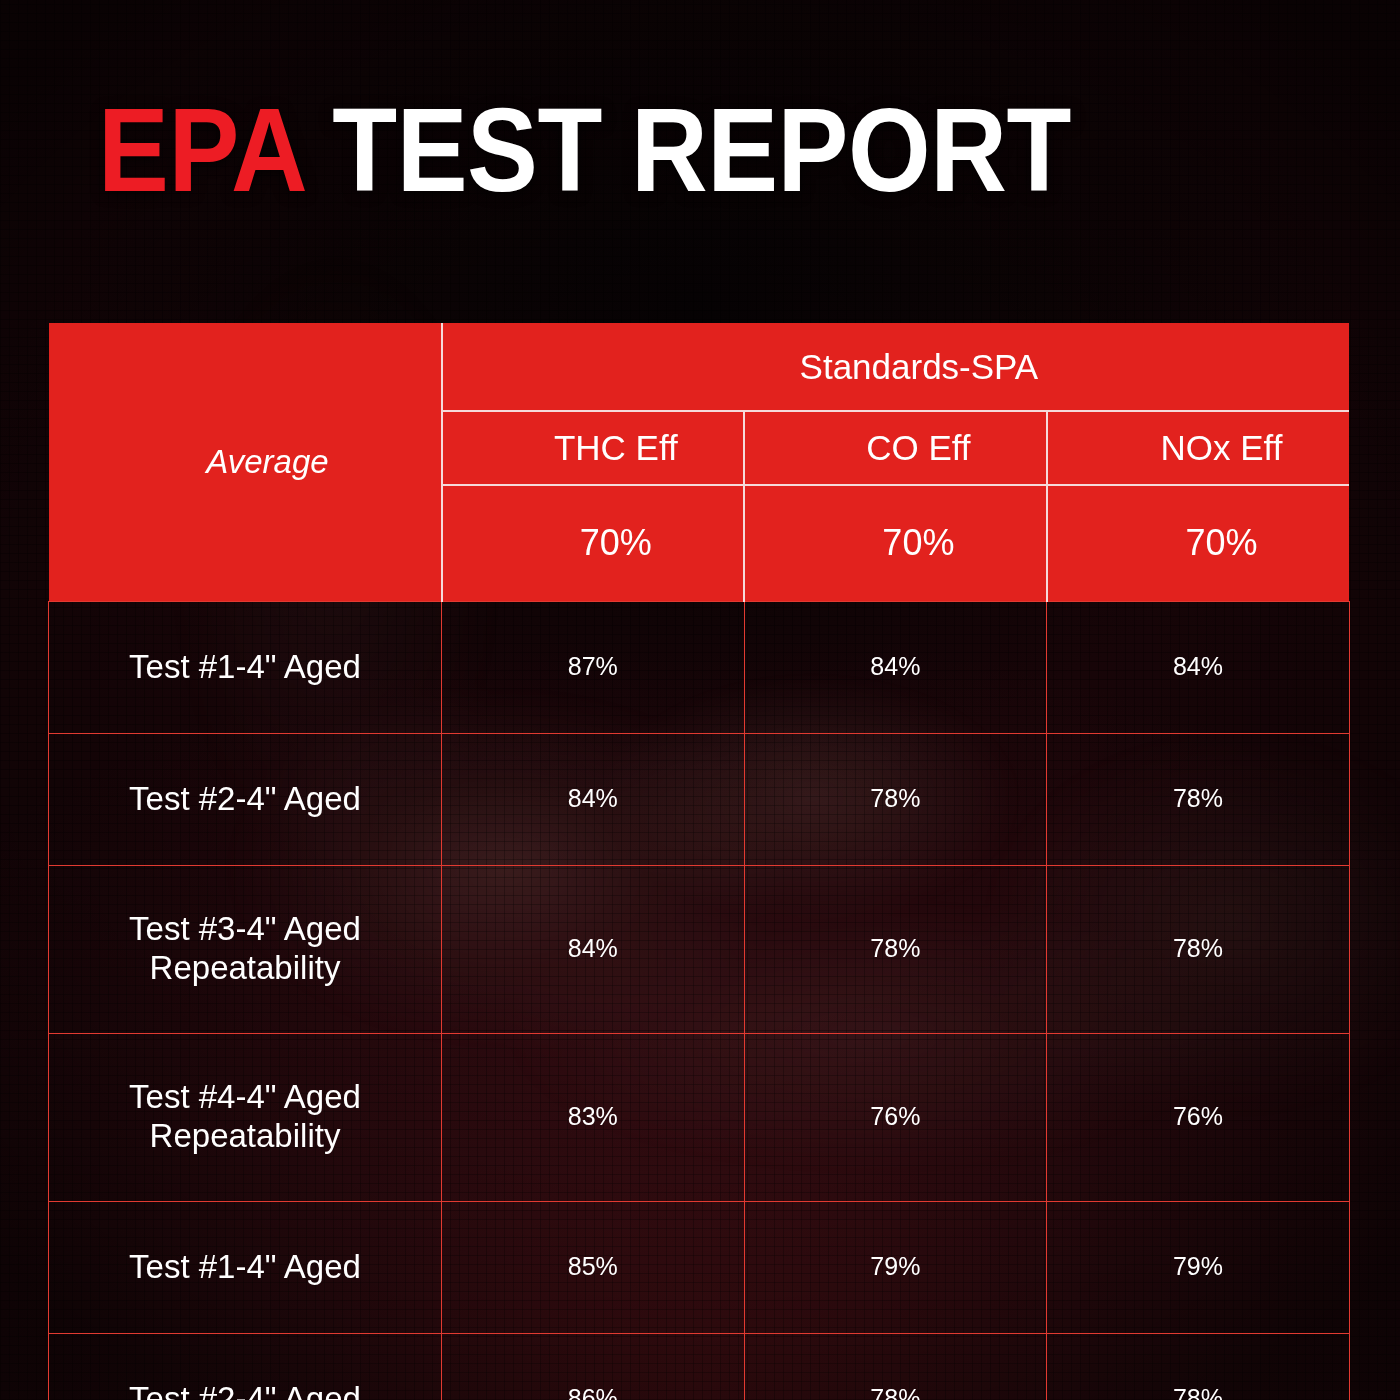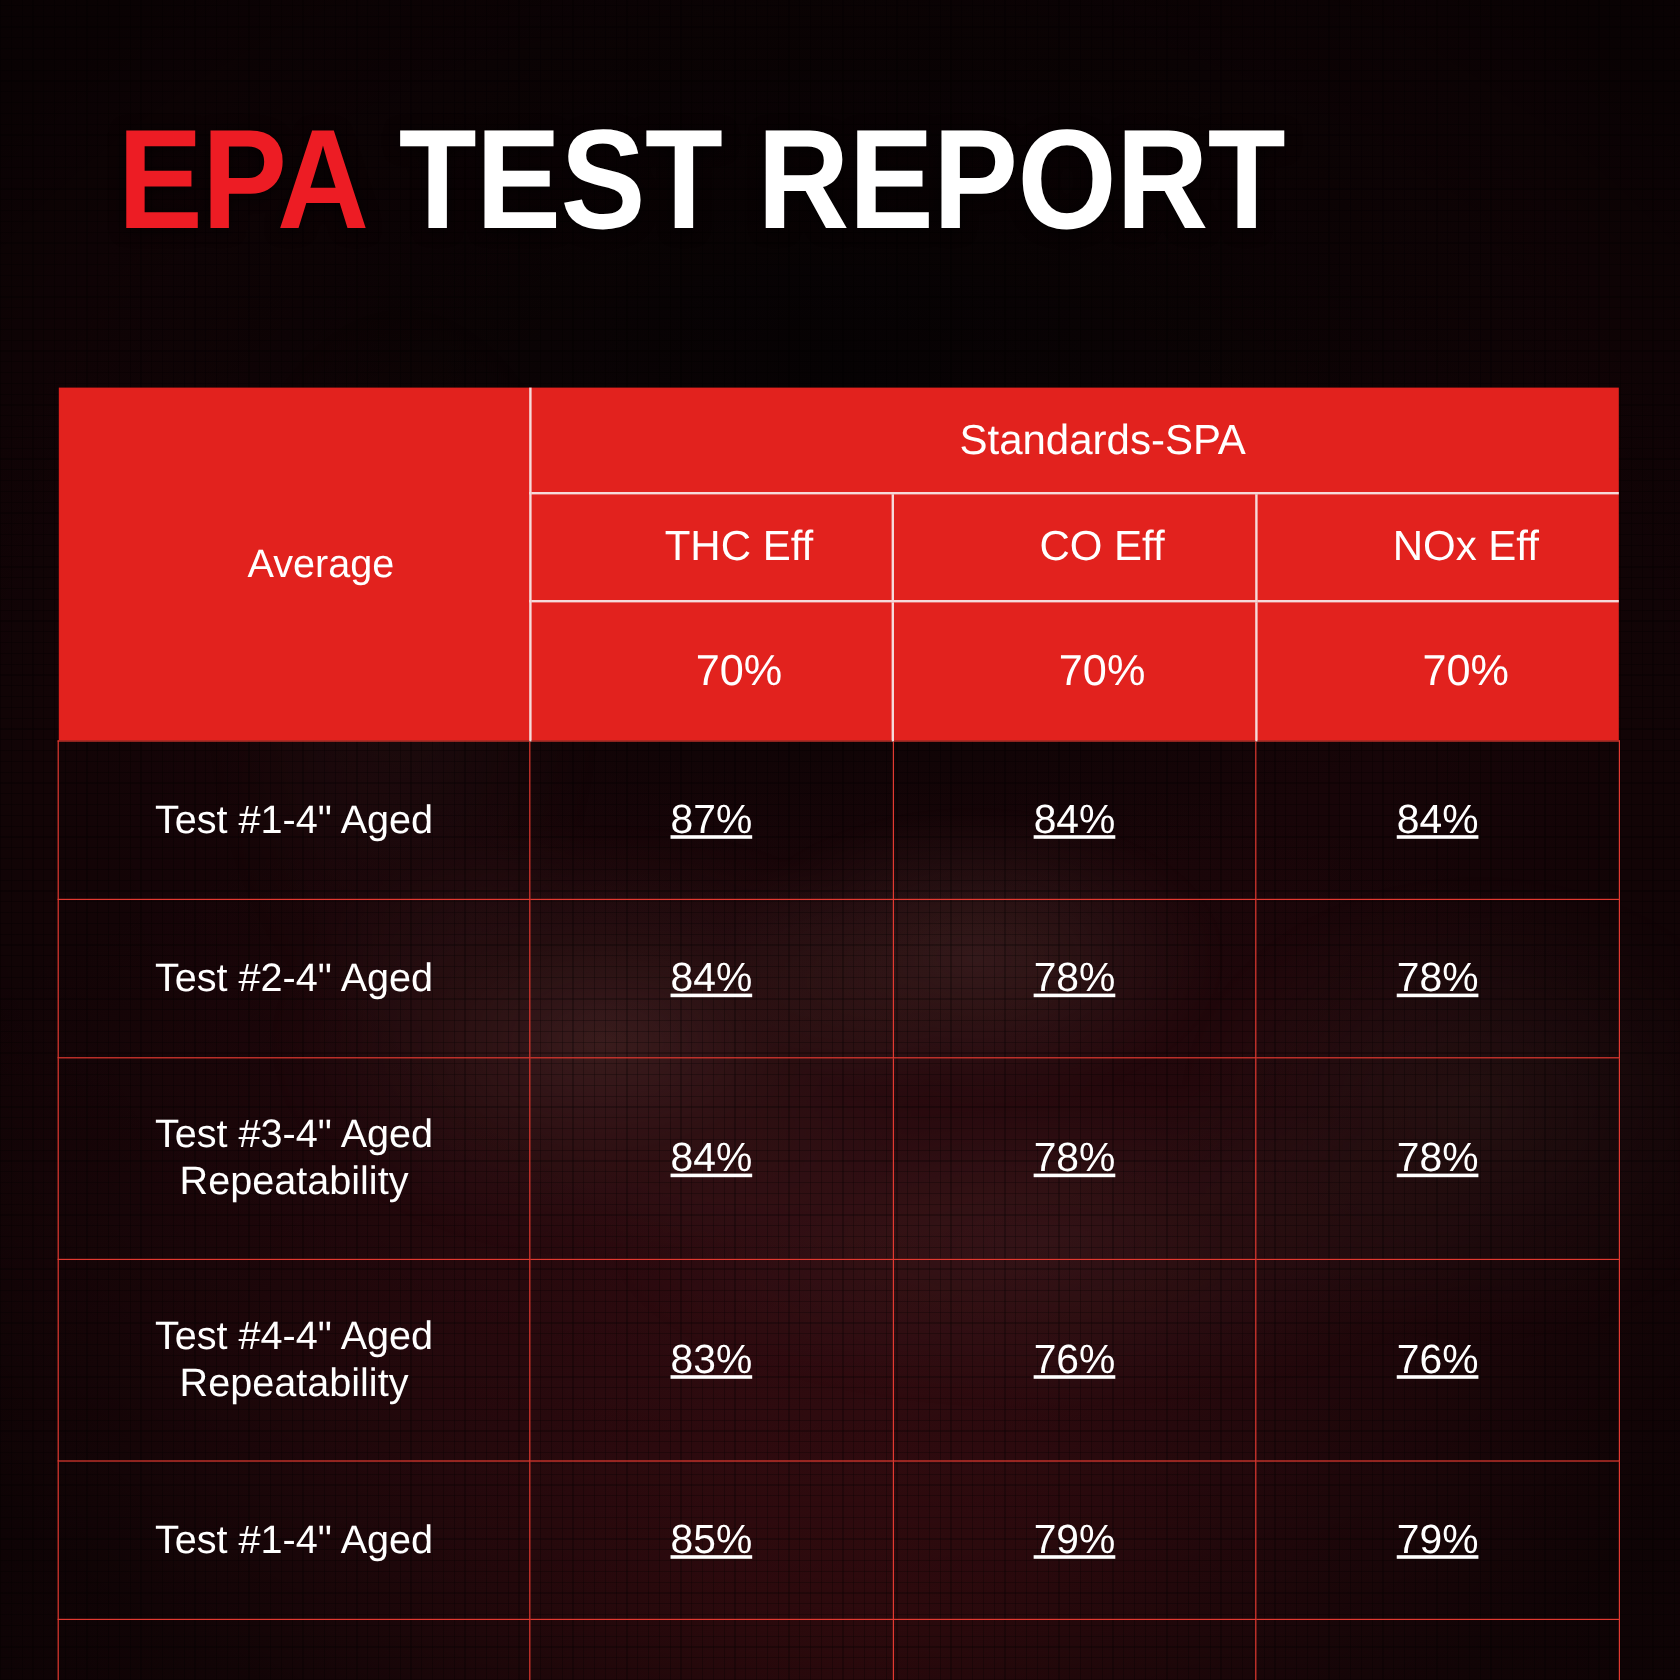--- a/index.html
+++ b/index.html
@@ -89,24 +89,25 @@
     padding-left:46px;
   }
   .hd-group{
     font-size:35px;
     height:88px;
     border-bottom:2px solid #f6dada;
   }
   .hd-avg{
     font-size:33px;
     border-right:2px solid #f6dada;
+    font-style:italic;
   }
   .hd-col{
     font-size:35px;
-    height:90px;
+    height:74px;
     border-bottom:2px solid #f6dada;
     border-right:2px solid #f6dada;
   }
   .hd-col.last{ border-right:none;margin-left:16px; }
   .hd-pct{
     font-size:36px;
     height:116px;
     border-right:2px solid #f6dada;
   }
   .hd-pct.last{ border-right:none; }
@@ -115,21 +116,21 @@
   tbody td{
     border:1px solid #E23A31;
     text-align:center;
     vertical-align:middle;
     font-size:33px;
     line-height:1.18;
     background:transparent;
     padding:6px 10px;
   }
   tbody td.cell-label{ font-size:33px; }
-  tbody td.cell-val{ font-size:34px;text-decoration:underline; }
+  tbody td.cell-val{ font-size:25px; }
   tbody tr.r-tall td{ height:168px; }
   tbody tr.r-short td{ height:132px; }
 
   .lbl-2line{ display:block; }
 </style>
 </head>
 <body>
 
 <div id="bg-base"></div>
 <div id="bg-photo"></div>

